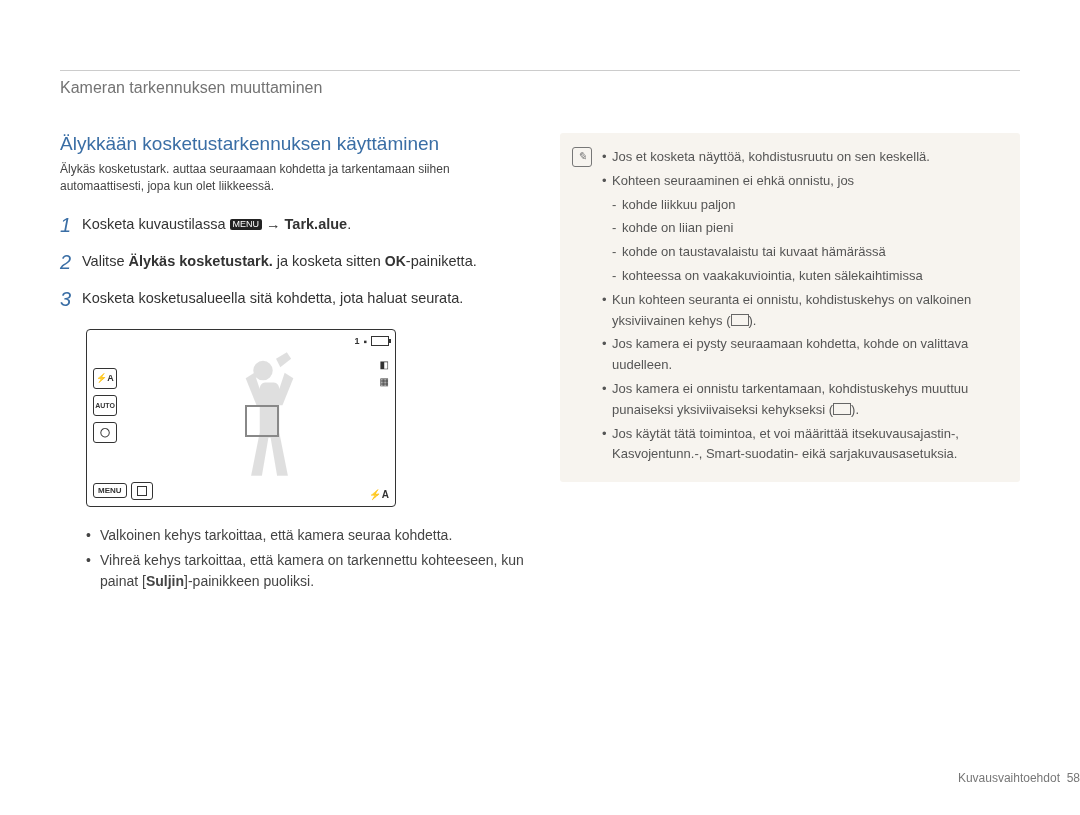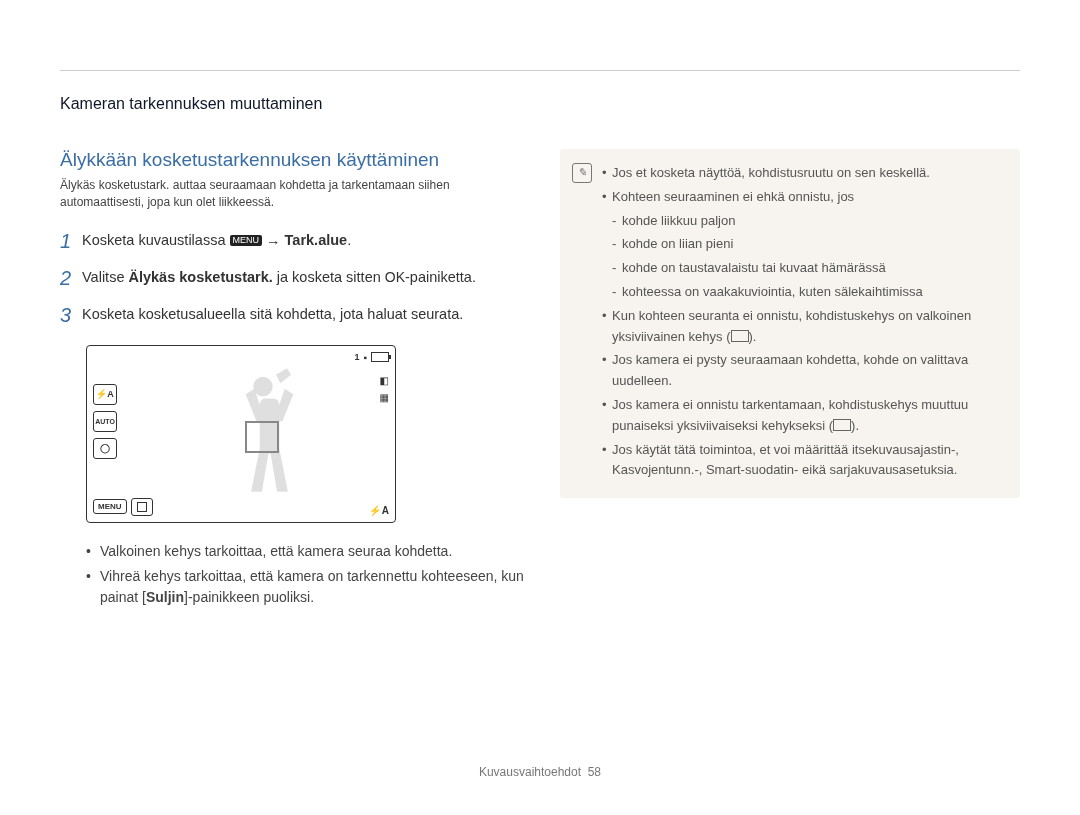--- a/index.html
+++ b/index.html
@@ -13,25 +13,25 @@
     position: relative;
   }
   .page {
     padding: 70px 60px 40px 60px;
     box-sizing: border-box;
     width: 100%;
     height: 100%;
     position: relative;
   }
   .header {
-    color: #0f172a;
+    color: #737373;
     font-size: 16px;
     font-weight: 300;
     border-top: 1px solid #ccc;
-    padding-top: 24px;
+    padding-top: 8px;
     margin-bottom: 36px;
   }
   .columns {
     display: flex;
     gap: 30px;
   }
   .col-left {
     flex: 1;
     max-width: 480px;
   }
@@ -79,21 +79,21 @@
     background: #222;
     color: #fff;
     font-size: 9px;
     padding: 1px 3px;
     border-radius: 2px;
     vertical-align: middle;
     line-height: 1;
   }
   .ok-box {
     display: inline-block;
-    font-weight: normal;
+    font-weight: bold;
     font-size: 14px;
     vertical-align: baseline;
   }
   .screenshot {
     width: 310px;
     height: 178px;
     border: 1.5px solid #333;
     border-radius: 4px;
     position: relative;
     margin: 0 0 18px 26px;
@@ -266,24 +266,24 @@
     display: inline-block;
     width: 16px;
     height: 10px;
     border: 1.5px solid #666;
     vertical-align: middle;
     position: relative;
     top:-1px;
   }
   .footer {
     position: absolute;
-    bottom: 36px;
+    bottom: 30px;
     left: 0;
     right: 0;
-    text-align: center;
+    text-align: right;
     font-size: 12px;
     color: #777;
   }
 </style>
 </head>
 <body>
 
 <div class="page">
   <div class="header">Kameran tarkennuksen muuttaminen</div>
 

